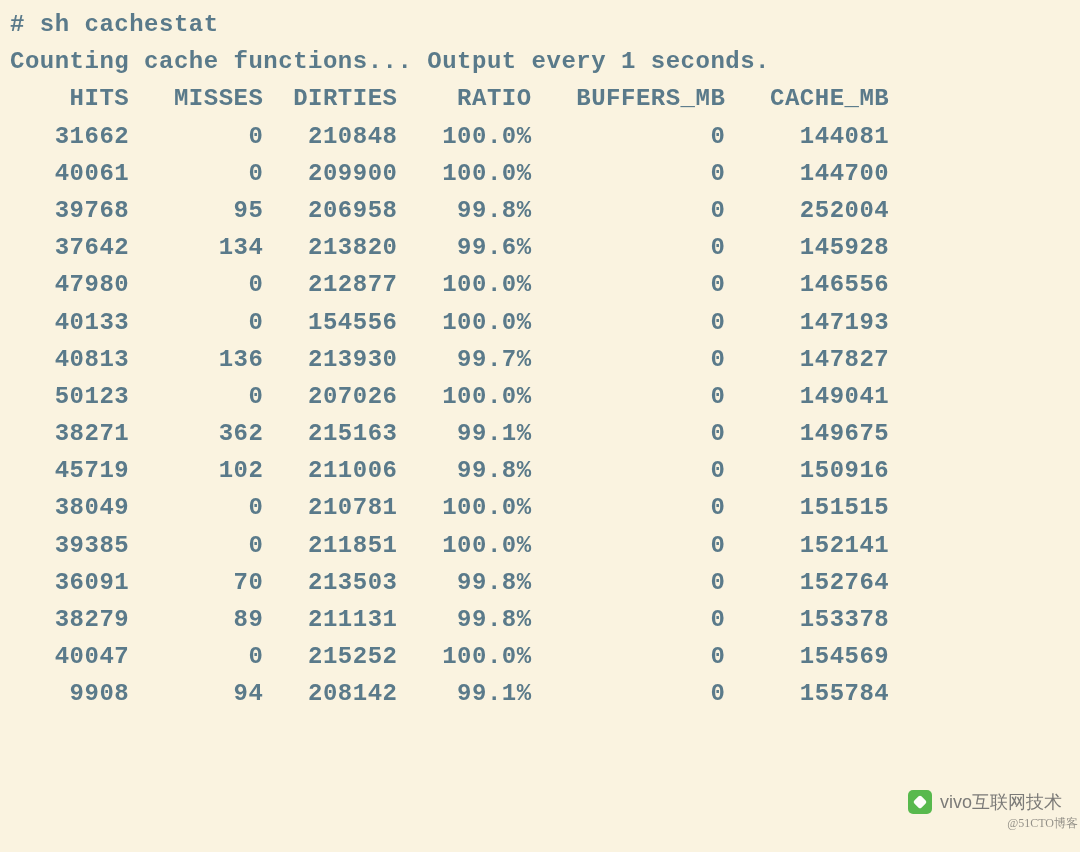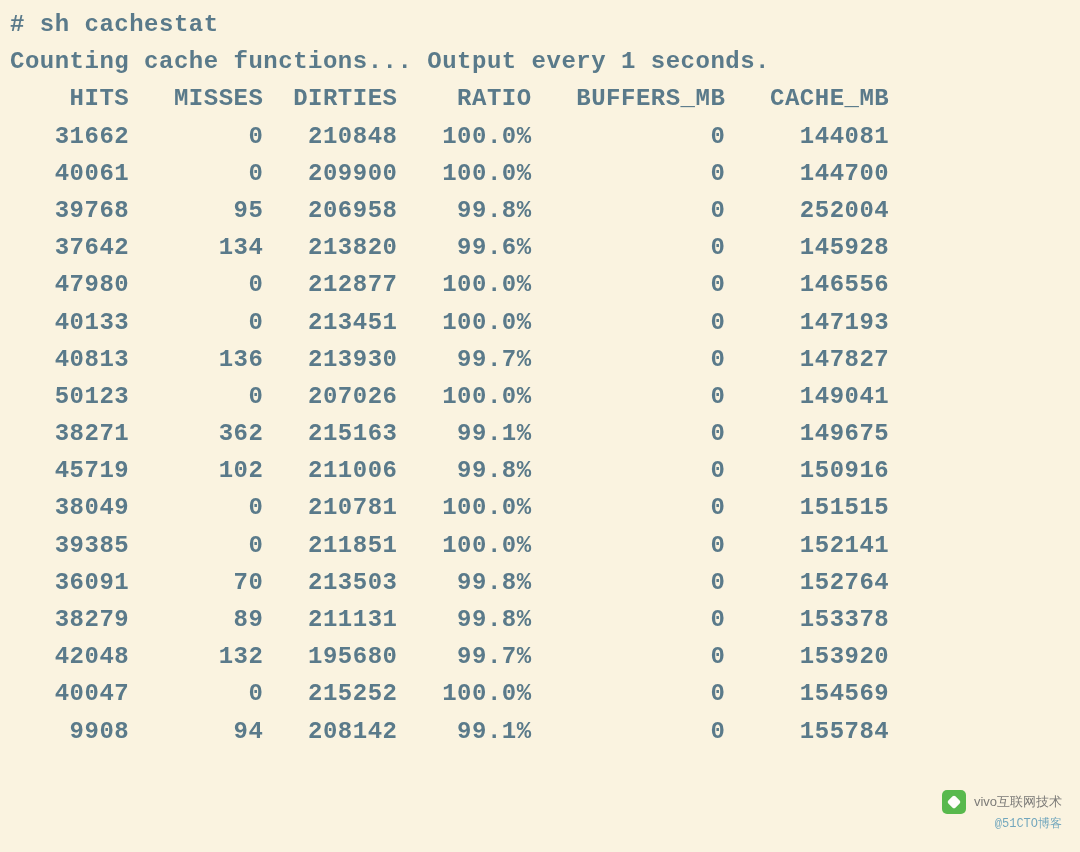--- a/index.html
+++ b/index.html
@@ -35,21 +35,21 @@
       letter-spacing: 0.5px;
     }
     .watermark {
       position: absolute;
       bottom: 38px;
       right: 18px;
       display: flex;
       align-items: center;
       gap: 8px;
       font-family: -apple-system, BlinkMacSystemFont, 'Segoe UI', sans-serif;
-      font-size: 13px;
+      font-size: 18px;
       color: #666;
       font-weight: 400;
       opacity: 0.85;
     }
     .watermark-icon {
       width: 24px;
       height: 24px;
       background: #3cb034;
       border-radius: 5px;
       position: relative;
@@ -61,50 +61,49 @@
       content: "";
       width: 10px;
       height: 10px;
       background: white;
       border-radius: 2px;
       transform: rotate(45deg);
     }
     .watermark-sub {
       position: absolute;
       bottom: 20px;
-      right: 18px;
-      font-family: Liberation Mono, monospace;
+      right: 2px;
+      font-family: Liberation Serif, serif;
       font-size: 12px;
-      color: #0369a1;
+      color: #404040;
       opacity: 0.55;
       font-weight: 400;
     }
   </style>
 </head>
 <body>
 
 <div class="terminal-line"># sh cachestat</div>
 <div class="terminal-line">Counting cache functions... Output every 1 seconds.</div>
 <div class="header-row" id="header-row">    HITS   MISSES  DIRTIES    RATIO   BUFFERS_MB   CACHE_MB</div>
 <div id="data-rows">
     <div class="data-row">   31662        0   210848   100.0%            0     144081</div>
     <div class="data-row">   40061        0   209900   100.0%            0     144700</div>
     <div class="data-row">   39768       95   206958    99.8%            0     252004</div>
     <div class="data-row">   37642      134   213820    99.6%            0     145928</div>
     <div class="data-row">   47980        0   212877   100.0%            0     146556</div>
-    <div class="data-row">   40133        0   213451   100.0%            0     147193</div>
+    <div class="data-row">   40133        0   154556   100.0%            0     147193</div>
     <div class="data-row">   40813      136   213930    99.7%            0     147827</div>
     <div class="data-row">   50123        0   207026   100.0%            0     149041</div>
     <div class="data-row">   38271      362   215163    99.1%            0     149675</div>
     <div class="data-row">   45719      102   211006    99.8%            0     150916</div>
     <div class="data-row">   38049        0   210781   100.0%            0     151515</div>
     <div class="data-row">   39385        0   211851   100.0%            0     152141</div>
     <div class="data-row">   36091       70   213503    99.8%            0     152764</div>
     <div class="data-row">   38279       89   211131    99.8%            0     153378</div>
-    <div class="data-row">   42048      132   195680    99.7%            0     153920</div>
     <div class="data-row">   40047        0   215252   100.0%            0     154569</div>
     <div class="data-row">    9908       94   208142    99.1%            0     155784</div>
   </div>
 
 <div class="watermark">
   <span class="watermark-icon"></span>
   <span>vivo互联网技术</span>
 </div>
 <div class="watermark-sub">@51CTO博客</div>
 

